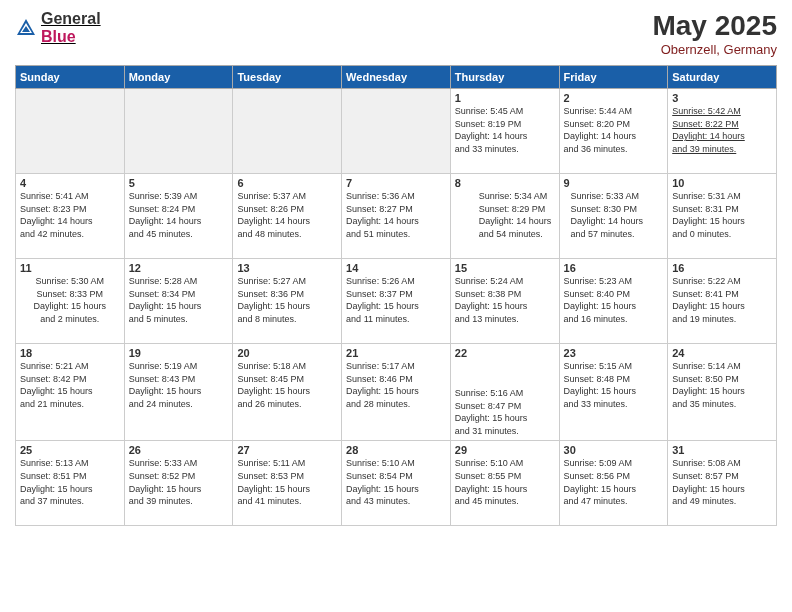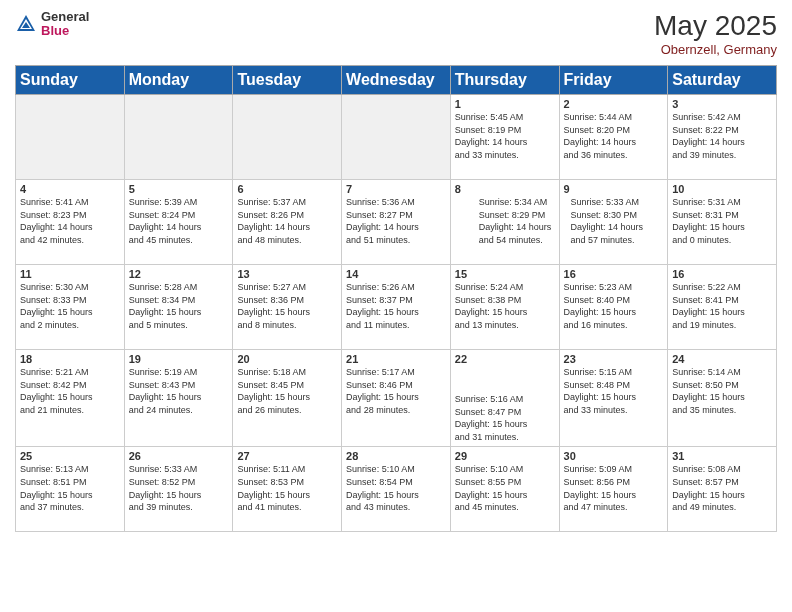--- a/index.html
+++ b/index.html
@@ -20,51 +20,52 @@
       justify-content: space-between;
       align-items: flex-start;
       margin-bottom: 8px;
     }
     .logo {
       display: flex;
       align-items: center;
       gap: 4px;
     }
     .logo-text {
-      font-size: 13px;
+      font-size: 16px;
       font-weight: bold;
       line-height: 1.1;
+      text-decoration: underline;
     }
     .logo-general { color: #333; }
     .logo-blue { color: #be185d; }
     .logo-icon {
       width: 22px;
       height: 22px;
     }
     .title-block {
       text-align: right;
     }
     .title-block .month-year {
       font-size: 28px;
-      font-weight: normal;
+      font-weight: bold;
       color: #333;
     }
     .title-block .location {
       font-size: 13px;
       color: #7f1d1d;
     }
     .calendar {
       width: 100%;
       border-collapse: collapse;
       table-layout: fixed;
     }
     .calendar th {
       background: #1a5fa8;
       color: #fff;
-      font-size: 16px;
+      font-size: 11px;
       font-weight: bold;
       padding: 5px 4px;
       text-align: left;
       border: 1px solid #aaa;
     }
     .calendar td {
       border: 1px solid #ccc;
       vertical-align: top;
       padding: 3px 4px;
       font-size: 9.5px;
@@ -137,21 +138,21 @@
           </td>
           <td>
             <span class="day-num">2</span>
             <div class="day-info" style="white-space: pre-line;">Sunrise: 5:44 AM
 Sunset: 8:20 PM
 Daylight: 14 hours
 and 36 minutes.</div>
           </td>
           <td>
             <span class="day-num">3</span>
-            <div class="day-info" style="white-space: pre-line;">Sunrise: 5:42 AM
+            <div class="day-info" style="white-space: pre-line; text-decoration: underline;">Sunrise: 5:42 AM
 Sunset: 8:22 PM
 Daylight: 14 hours
 and 39 minutes.</div>
           </td>
         </tr>
         <tr>
           <td>
             <span class="day-num">4</span>
             <div class="day-info" style="white-space: pre-line;">Sunrise: 5:41 AM
 Sunset: 8:23 PM
@@ -197,21 +198,21 @@
             <span class="day-num">10</span>
             <div class="day-info" style="white-space: pre-line;">Sunrise: 5:31 AM
 Sunset: 8:31 PM
 Daylight: 15 hours
 and 0 minutes.</div>
           </td>
         </tr>
         <tr>
           <td>
             <span class="day-num">11</span>
-            <div class="day-info" style="white-space: pre-line;">Sunrise: 5:30 AM
+            <div class="day-info" style="white-space: pre-line; text-align: center;">Sunrise: 5:30 AM
 Sunset: 8:33 PM
 Daylight: 15 hours
 and 2 minutes.</div>
           </td>
           <td>
             <span class="day-num">12</span>
             <div class="day-info" style="white-space: pre-line;">Sunrise: 5:28 AM
 Sunset: 8:34 PM
 Daylight: 15 hours
 and 5 minutes.</div>

